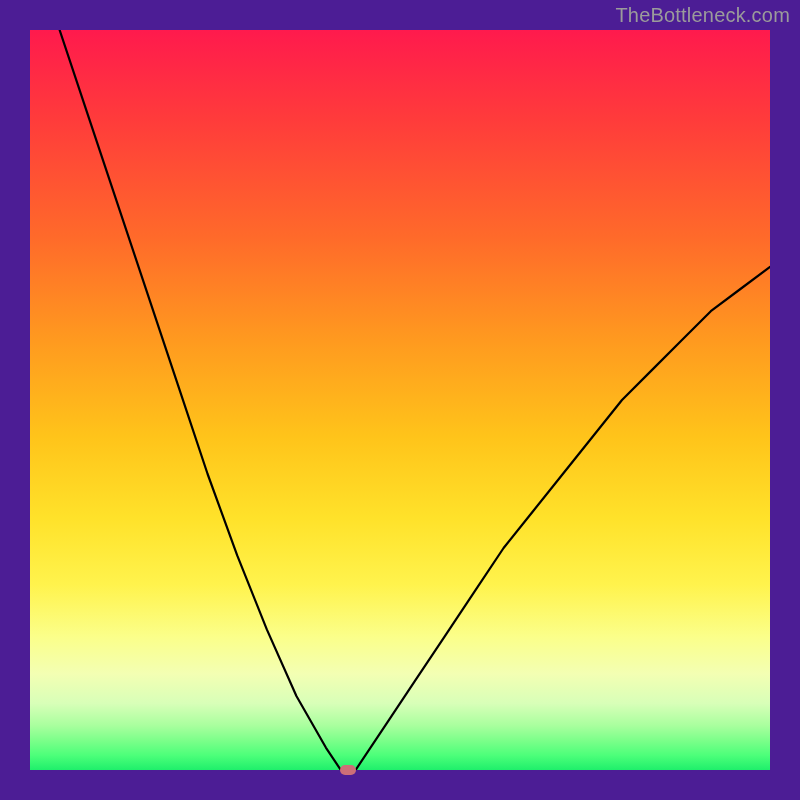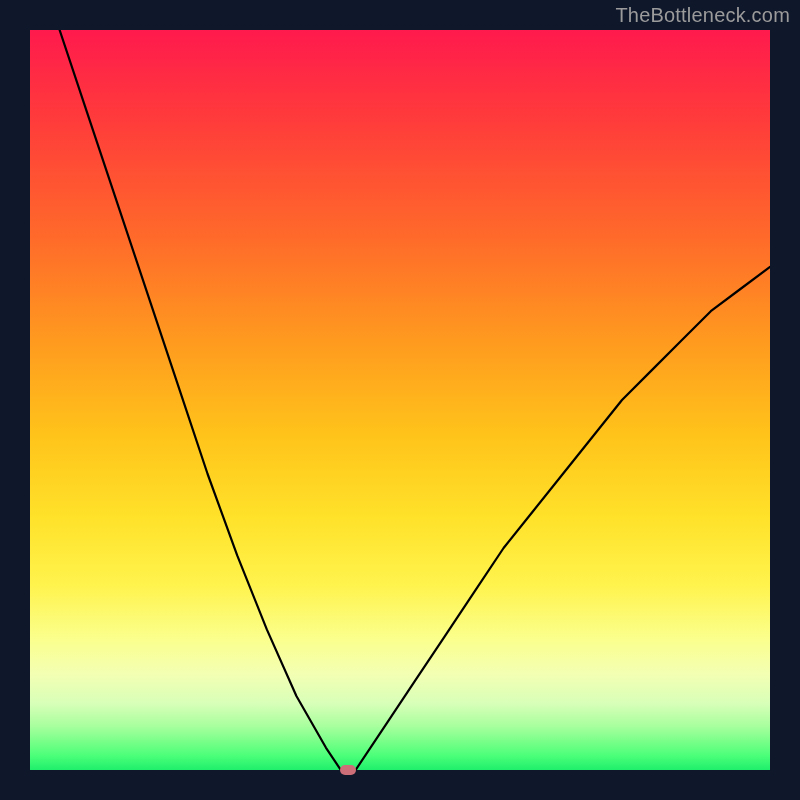--- a/index.html
+++ b/index.html
@@ -8,21 +8,21 @@
     width: 800px;
     height: 800px;
     overflow: hidden;
     background: #000;
     font-family: Arial, Helvetica, sans-serif;
   }
   .frame {
     position: relative;
     width: 800px;
     height: 800px;
-    background: #0f172a;
+    background: #4c1d95;
   }
   .plot {
     position: absolute;
     left: 30px;
     top: 30px;
     width: 740px;
     height: 740px;
     background: linear-gradient(to bottom,
       #ff1a4d 0%,
       #ff3b3b 12%,

